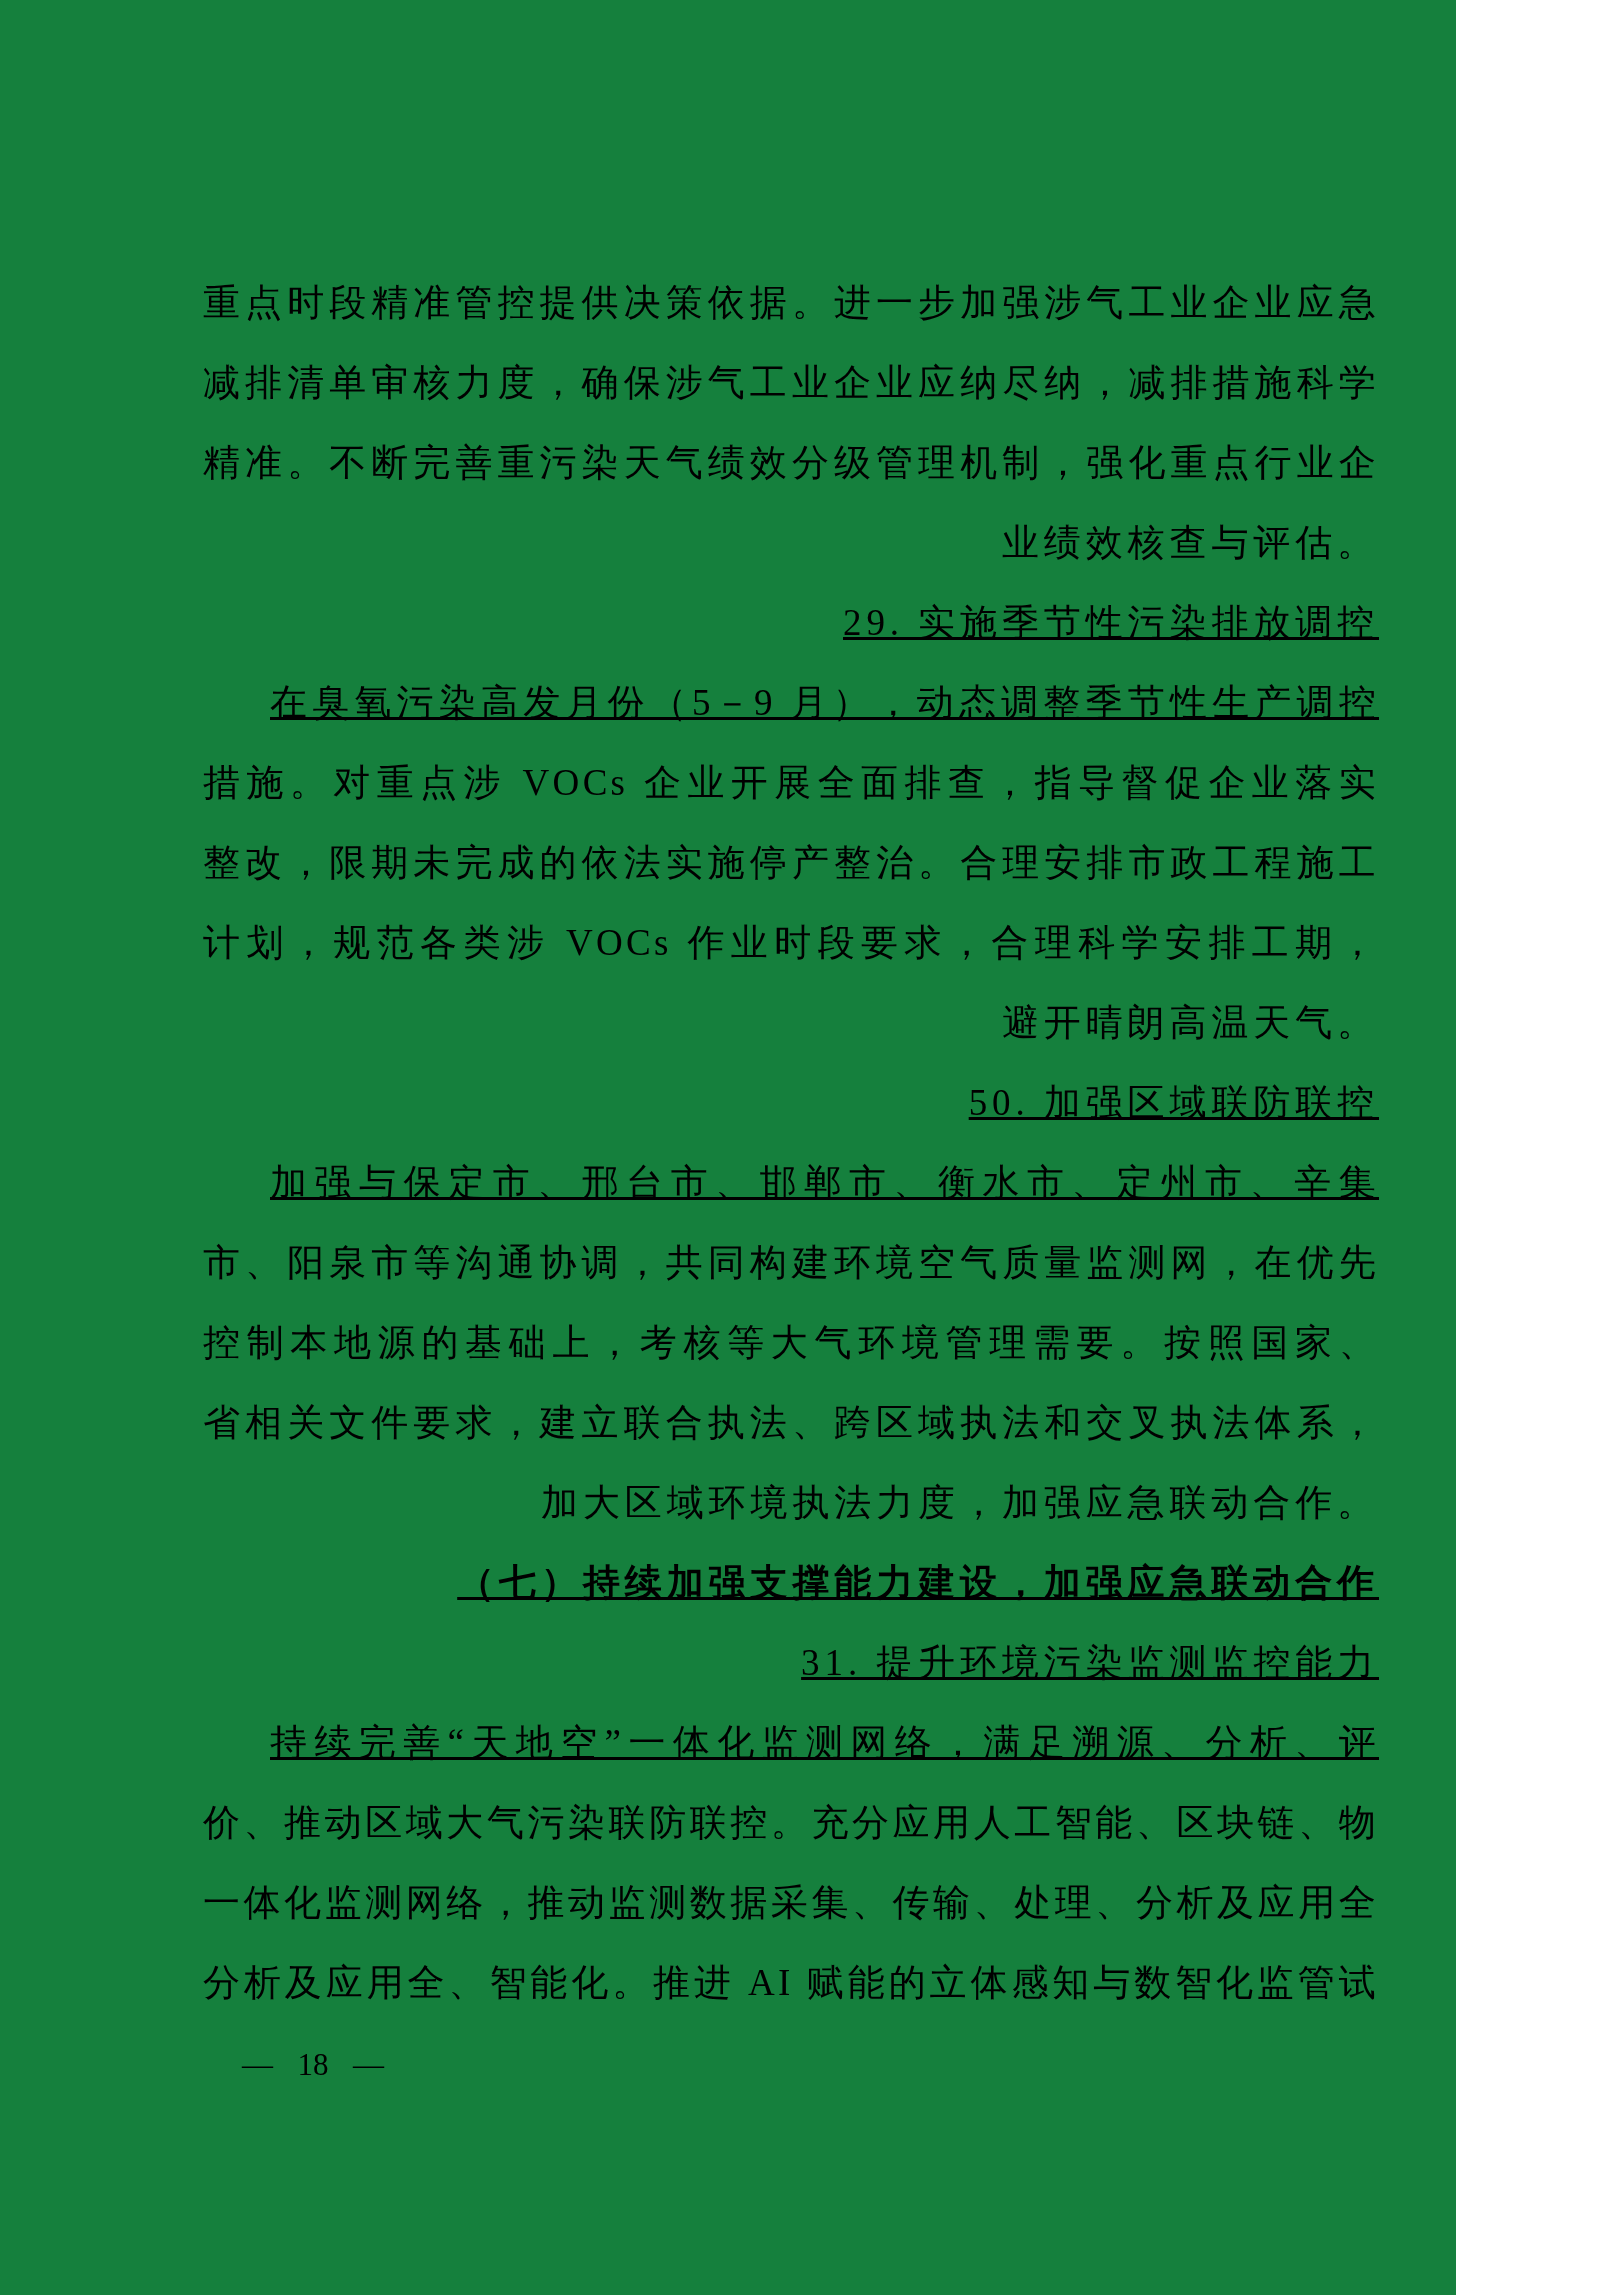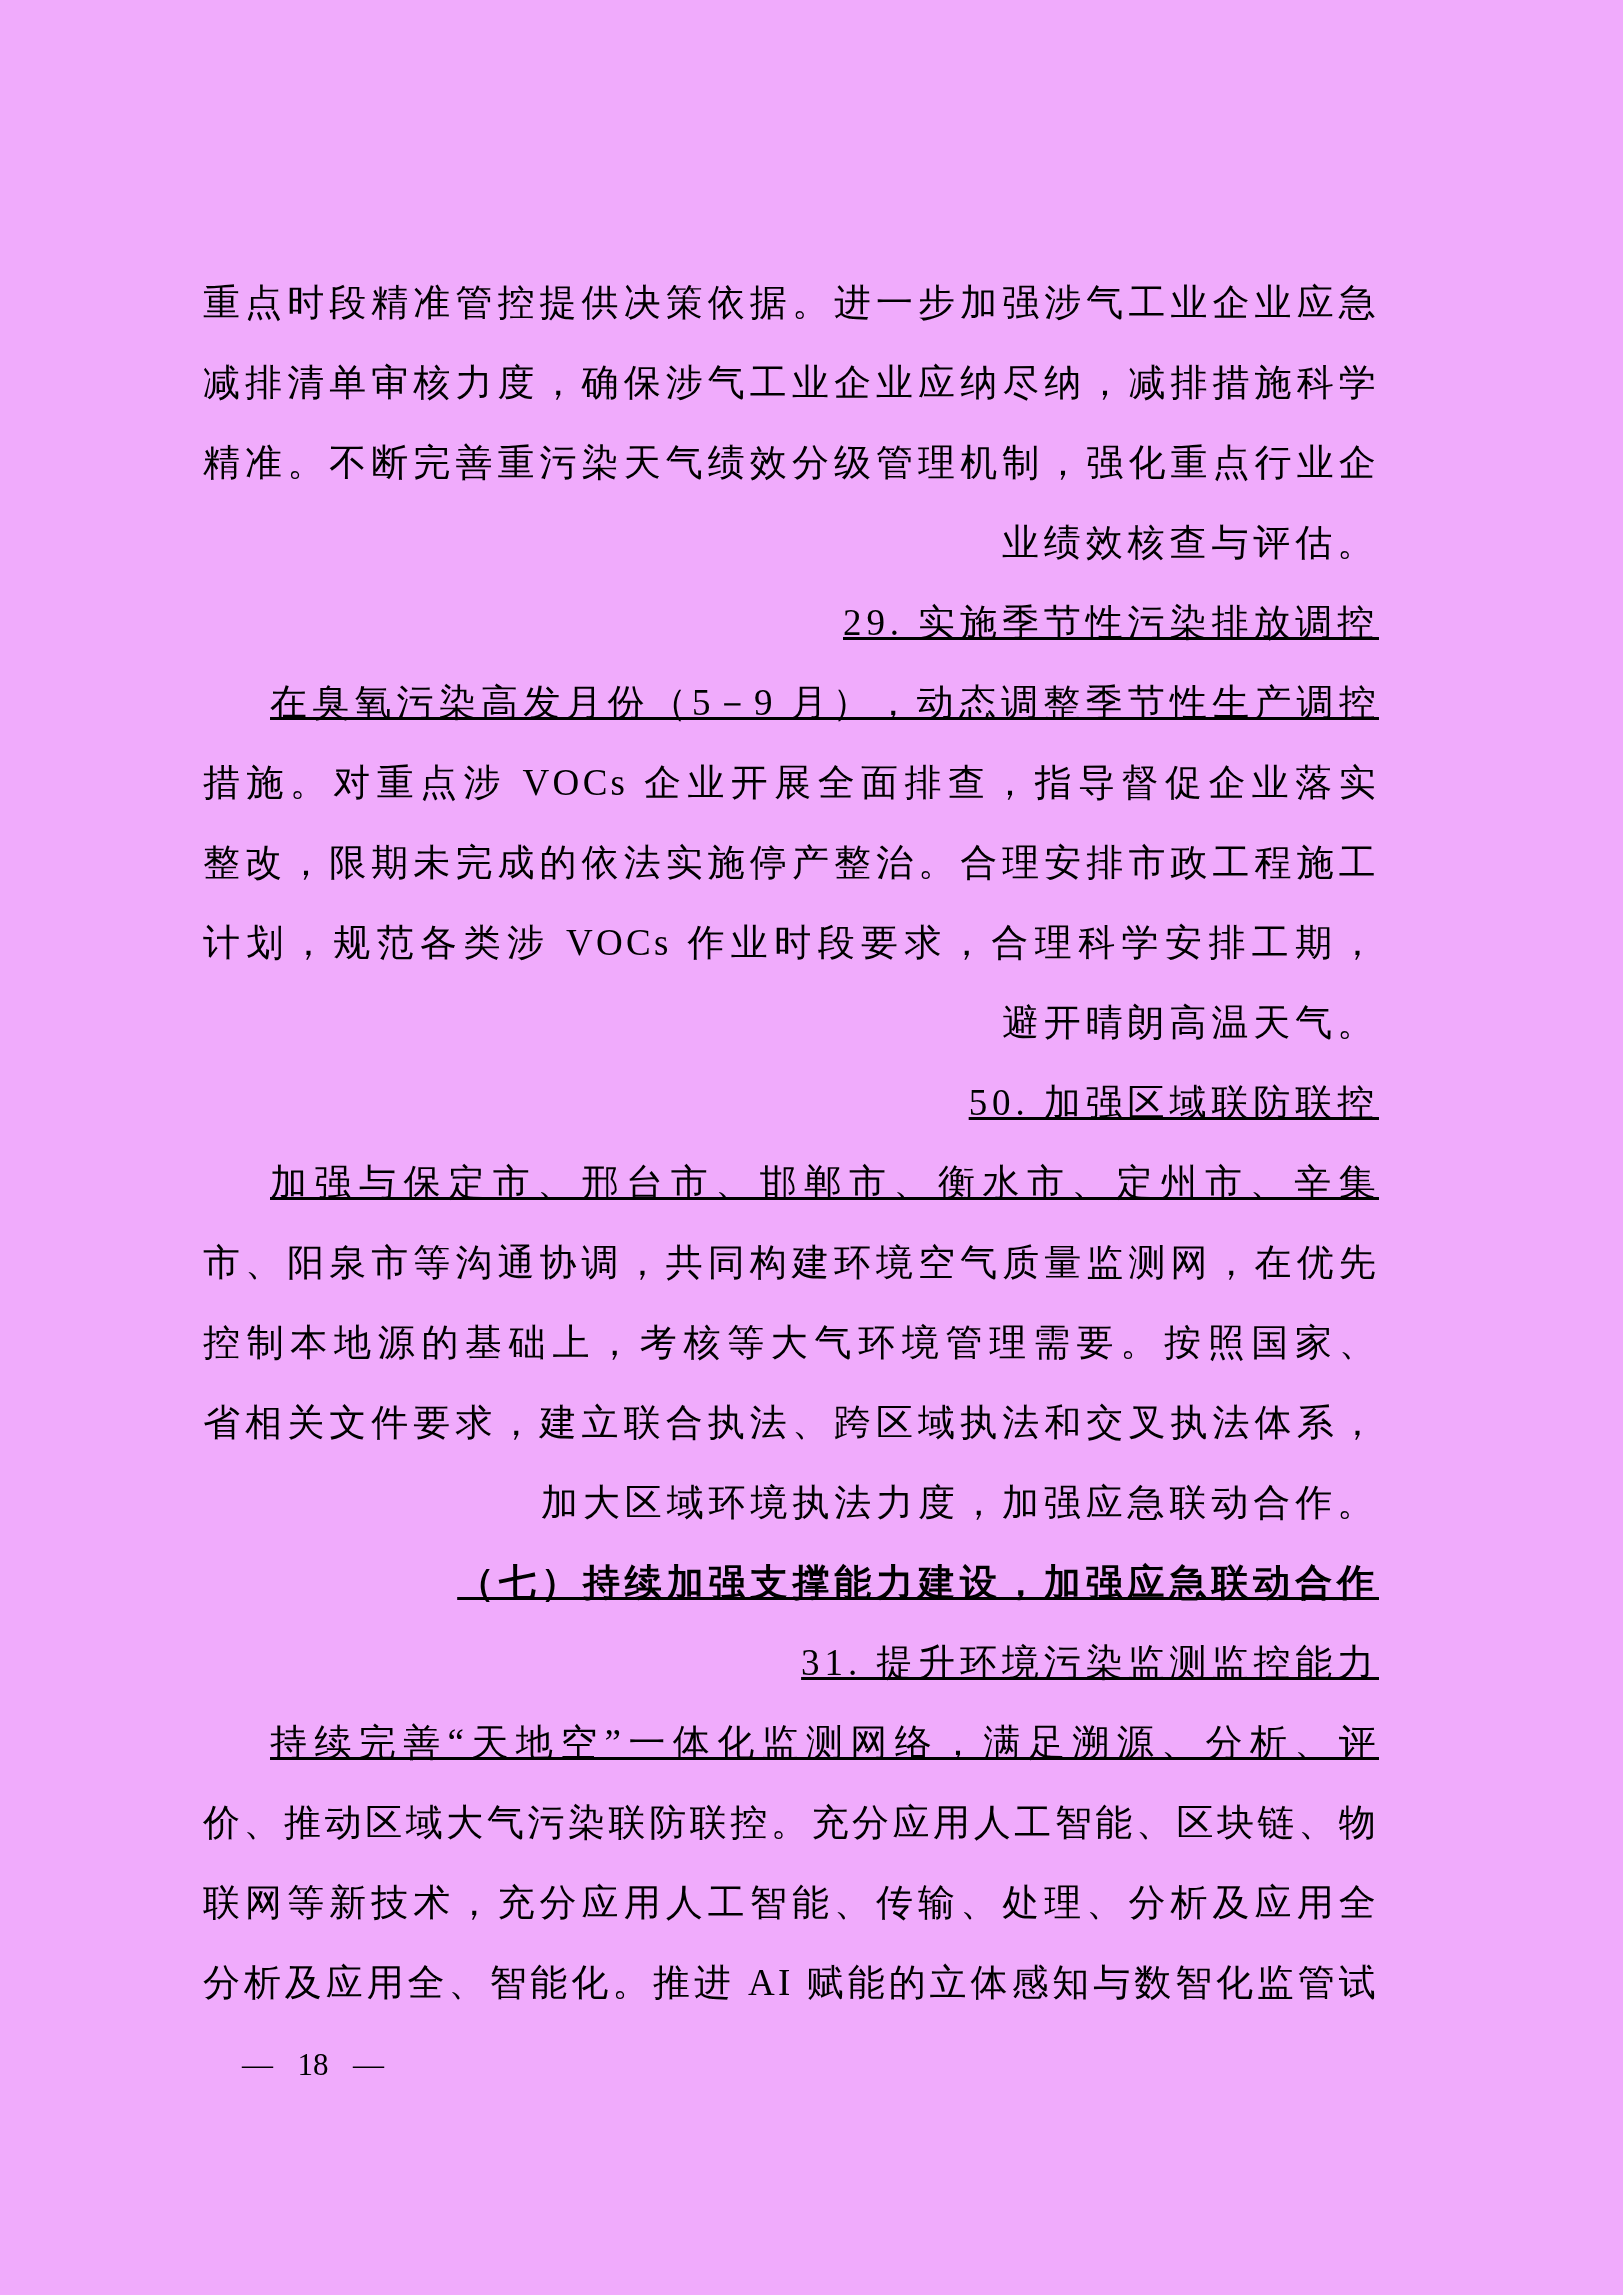--- a/index.html
+++ b/index.html
@@ -2,23 +2,23 @@
 <html style="font-size:13px"><head>
 <meta charset="utf-8">
 <style>
   html, body {
     margin: 0;
     padding: 0;
     background: #ffffff;
   }
   .page {
     position: relative;
-    width: 1623px;
+    width: 1456px;
     height: 2295px;
-    background: #f0abfc;
+    background: #15803d;
     color: #000000;
     font-family: "Liberation Serif", "DejaVu Serif", serif;
     overflow: hidden;
   }
   .content {
     position: absolute;
     left: 203px;
     top: 263px;
     width: 1176px;
   }
@@ -75,21 +75,21 @@
       <div class="line indent">50. 加强区域联防联控</div>
       <div class="line just indent">加强与保定市、邢台市、邯郸市、衡水市、定州市、辛集</div>
       <div class="line just">市、阳泉市等沟通协调，共同构建环境空气质量监测网，在优先</div>
       <div class="line just">控制本地源的基础上，考核等大气环境管理需要。按照国家、</div>
       <div class="line just">省相关文件要求，建立联合执法、跨区域执法和交叉执法体系，</div>
       <div class="line">加大区域环境执法力度，加强应急联动合作。</div>
       <div class="line indent bold">（七）持续加强支撑能力建设，加强应急联动合作</div>
       <div class="line indent">31. 提升环境污染监测监控能力</div>
       <div class="line just indent">持续完善“天地空”一体化监测网络，满足溯源、分析、评</div>
       <div class="line just">价、推动区域大气污染联防联控。充分应用人工智能、区块链、物</div>
-      <div class="line just">联网等新技术，充分应用人工智能、传输、处理、分析及应用全</div>
+      <div class="line just">一体化监测网络，推动监测数据采集、传输、处理、分析及应用全</div>
       <div class="line just">分析及应用全、智能化。推进 AI 赋能的立体感知与数智化监管试</div>
     </div>
   <div class="footer">
     <span class="dash">—</span>
     <span class="num">18</span>
     <span class="dash">—</span>
   </div>
 </div>
 
 

